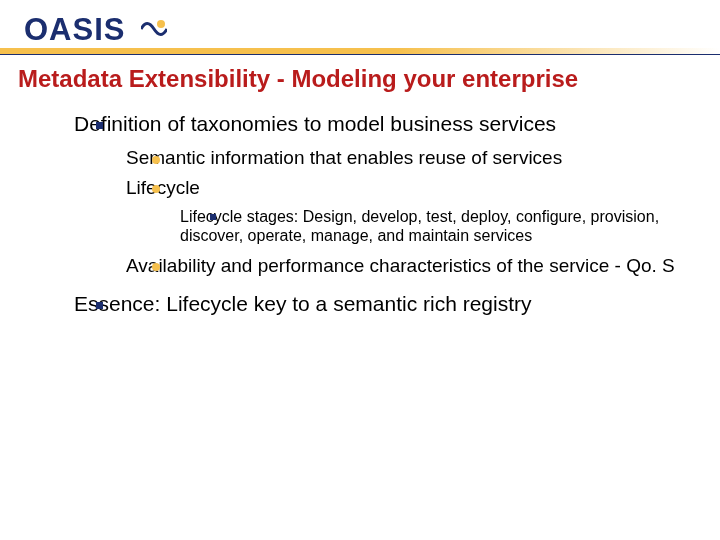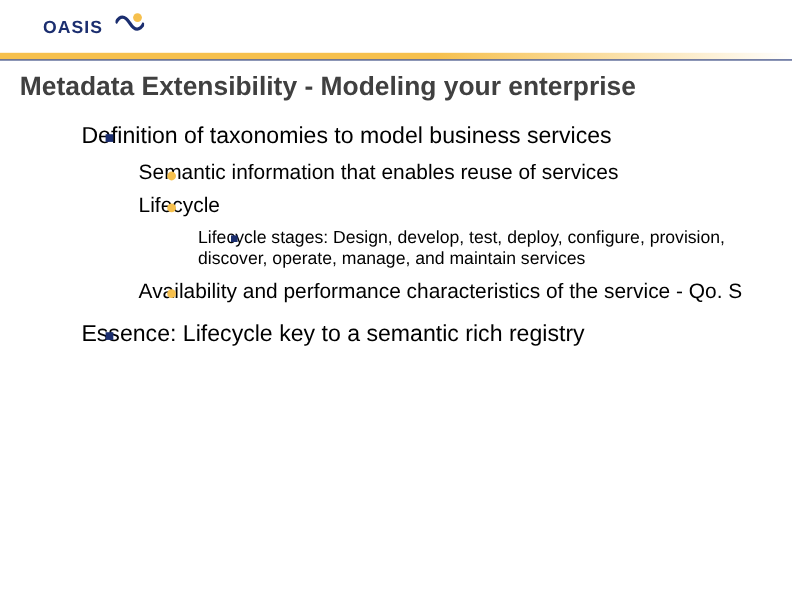--- a/index.html
+++ b/index.html
@@ -12,24 +12,24 @@
     color: #000;
     overflow: hidden;
   }
   .logo-bar {
     position: relative;
     height: 56px;
     width: 100%;
   }
   .logo {
     position: absolute;
-    left: 39px;
+    left: 24px;
     top: 12px;
     font-weight: 900;
-    font-size: 16px;
+    font-size: 31px;
     letter-spacing: 1px;
     color: #1b2e6f;
     font-family: Arial, Helvetica, sans-serif;
   }
   .logo .mark {
     display: inline-block;
     vertical-align: middle;
     margin-left: 6px;
     position: relative;
     top: -2px;
@@ -50,21 +50,21 @@
   .rule-line {
     height: 1px;
     background: #1b2e6f;
   }
   .slide-title {
     margin: 10px 18px 0 18px;
     font-family: Verdana, Geneva, sans-serif;
     font-weight: 700;
     font-size: 24px;
     line-height: 1.12;
-    color: #404040;
+    color: #b91c1c;
   }
   .content {
     margin: 18px 28px 14px 28px;
     font-size: 21px;
     line-height: 1.22;
   }
   ul { list-style: none; margin: 0; padding: 0; }
   li { position: relative; }
 
   

